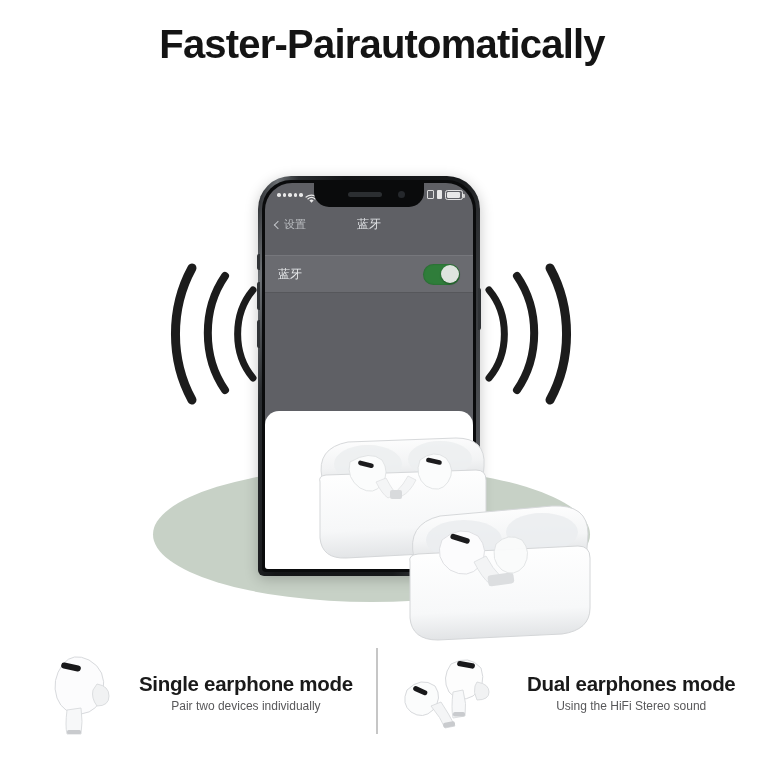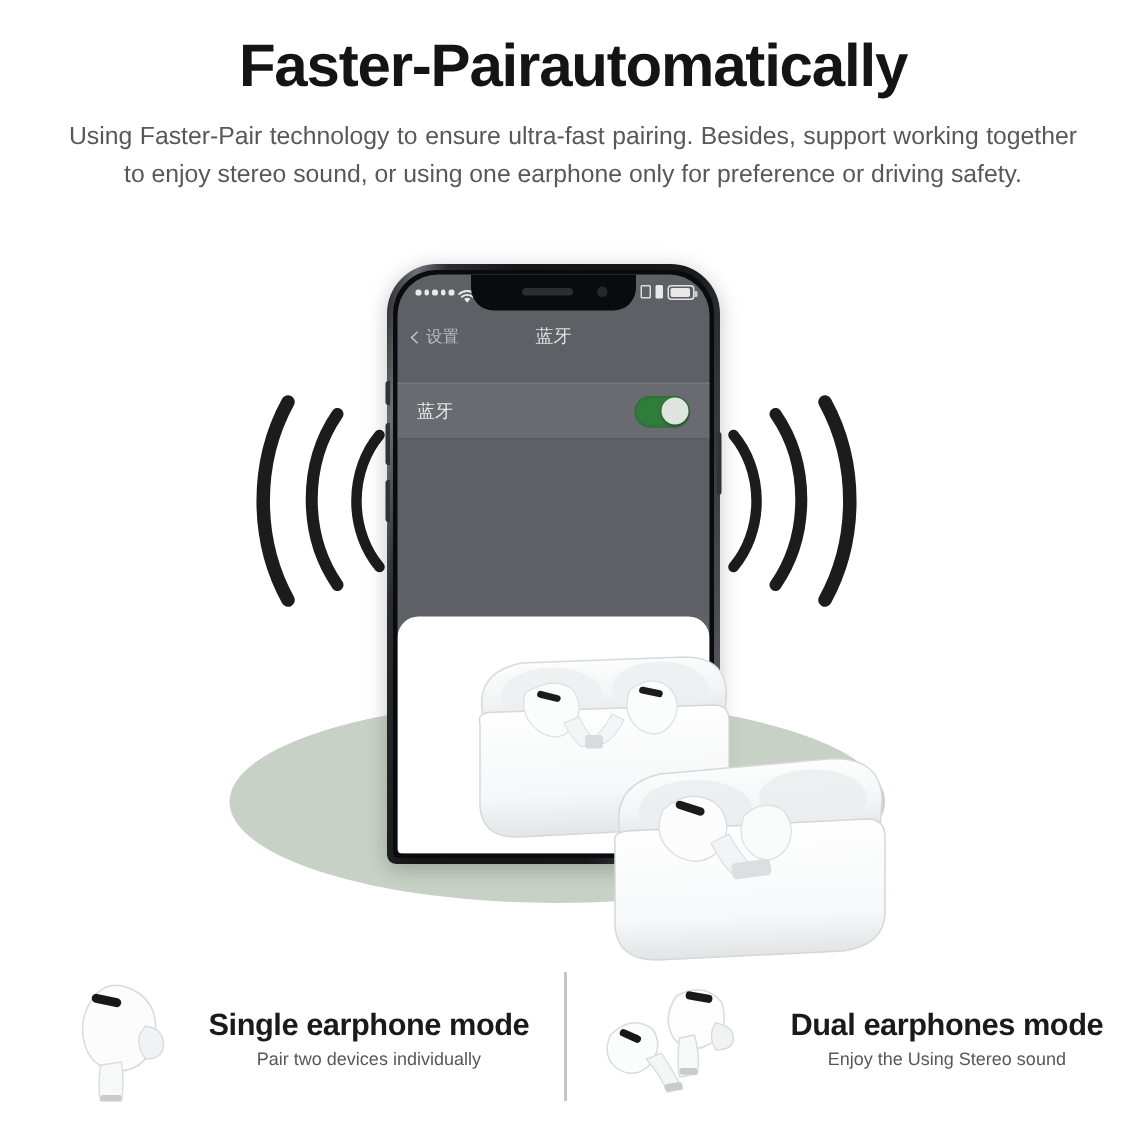--- a/index.html
+++ b/index.html
@@ -294,21 +294,20 @@
     background: #c6c6c6;
   }
 </style>
 </head>
 <body>
 
 <div class="page">
 
   <div class="header">
     <div class="headline">Faster-Pairautomatically</div>
-    <div class="subcopy">Using Faster-Pair technology to ensure ultra-fast pairing. Besides, support working together to enjoy stereo sound, or using one earphone only for preference or driving safety.</div>
   </div>
 
   <div class="platform"></div>
 
   <svg class="waves" viewBox="0 0 764 764">
     <g fill="none" stroke="#1c1c1c" stroke-linecap="round">
 
       <path d="M 253 290 A 52 62 0 0 0 253 378" stroke-width="7"></path>
       <path d="M 225 276 A 76 90 0 0 0 225 390" stroke-width="8"></path>
       <path d="M 192 268 A 104 122 0 0 0 192 400" stroke-width="9"></path>
@@ -475,19 +474,19 @@
 
           <path d="M50 22 Q40 36 48 50 Q58 62 72 54 Q86 44 80 26 Q68 12 50 22 Z" fill="#fdfdfd" stroke="#d8dadd" stroke-width="1"></path>
           <rect x="56" y="20" width="18" height="5.5" rx="2.7" transform="rotate(10 65 23)" fill="#18181a"></rect>
           <path d="M76 40 Q88 42 88 50 Q88 58 76 58 Q72 50 74 44 Z" fill="#f1f2f3" stroke="#d8dadd" stroke-width="0.9"></path>
           <path d="M52 50 Q50 66 52 76 L64 74 Q66 62 62 48 Z" fill="#f7f8f9" stroke="#d8dadd" stroke-width="0.9"></path>
           <rect x="52" y="70" width="12" height="4.5" rx="1.8" fill="#c9cbce"></rect>
         </svg>
       </div>
       <div class="feature-text">
         <div class="feature-title">Dual earphones mode</div>
-        <div class="feature-sub">Enjoy the Using Stereo sound</div>
+        <div class="feature-sub">Using the HiFi Stereo sound</div>
       </div>
     </div>
 
   </div>
 
 </div>
 
 </body></html>

